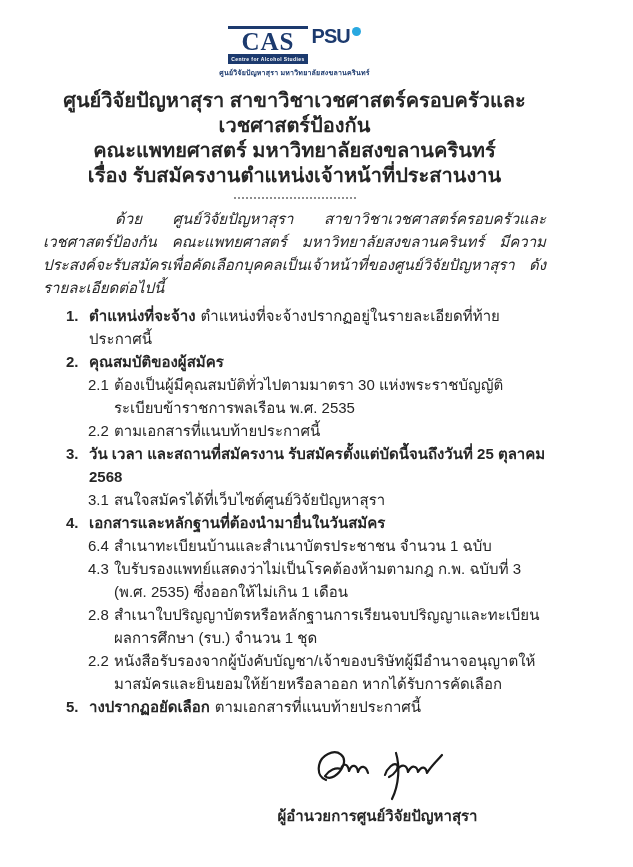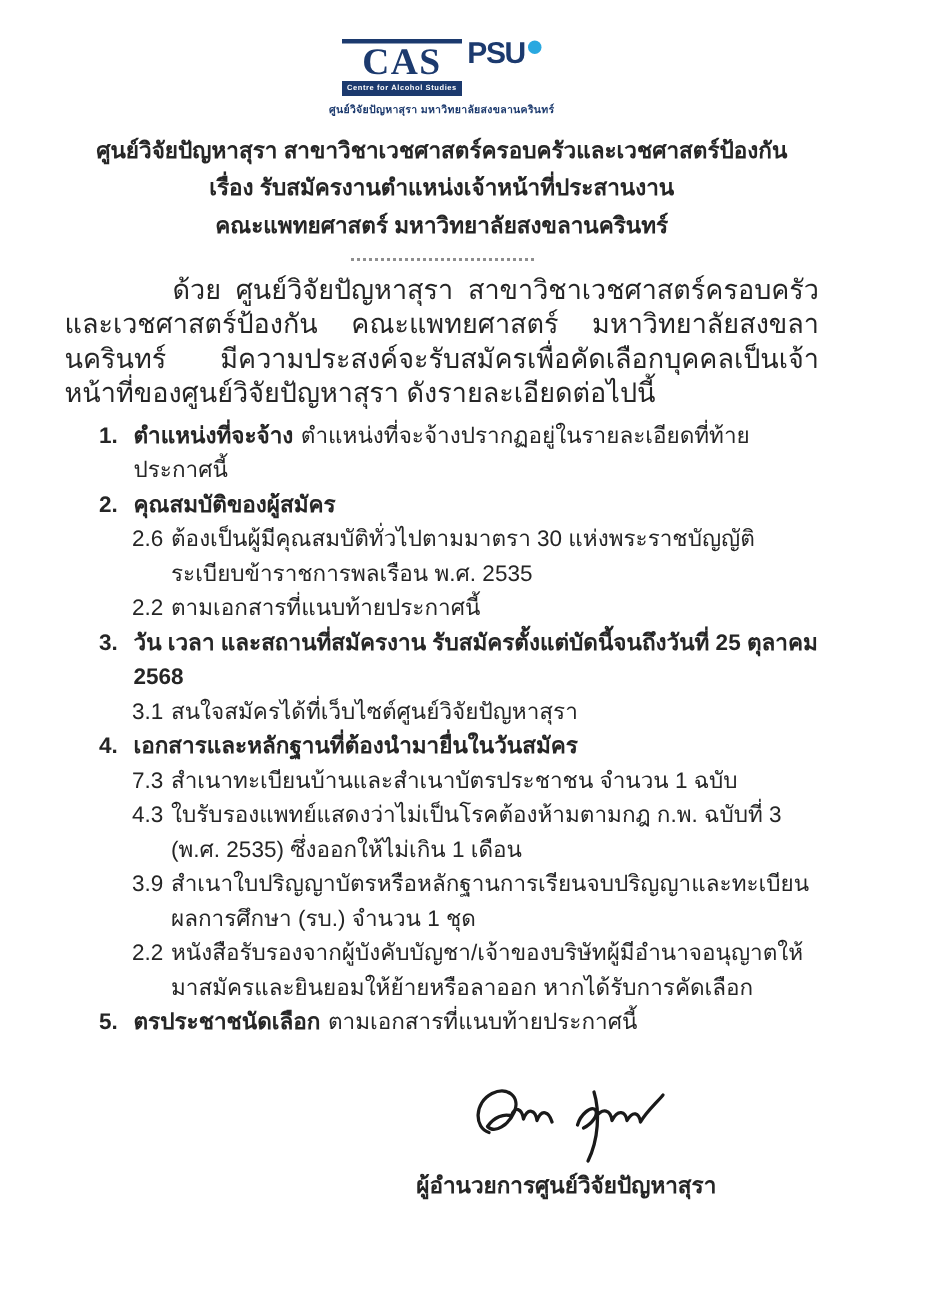--- a/index.html
+++ b/index.html
@@ -30,25 +30,25 @@
   }
   .psu{position:relative;padding-right:11px;}
   .psu-text{
     font-size:20px;font-weight:800;color:var(--navy);
     letter-spacing:-1px;line-height:1.0;font-family:"Liberation Sans",sans-serif;
   }
   .psu-dot{position:absolute;top:1px;right:0;width:9px;height:9px;border-radius:50%;background:var(--accent);}
   .logo-caption{color:var(--navy);font-size:7px;font-weight:bold;margin-top:3px;letter-spacing:.2px;}
 
   
-  .title{ text-align:center;font-weight:bold;font-size:15px;line-height:25px;margin-top:6px;}
+  .title{ text-align:center;font-weight:bold;font-size:20px;line-height:25px;margin-top:6px;}
   .sep{width:122px;margin:9px auto 8px;border-bottom:2px dotted #8f8f8f;height:0;}
 
   
-  .intro{font-size:18px;line-height:23px;text-indent:72px;margin:4px 0 5px;text-align:justify;}
+  .intro{font-size:15px;line-height:23px;text-indent:72px;margin:4px 0 5px;text-align:justify;font-style:italic;}
   .list{font-size:15px;line-height:23px;}
   .item{display:flex;margin-left:23px;}
   .item .no{flex:0 0 23px;font-weight:bold;}
   .item .body{flex:1;}
   .item .body b{margin-right:5px;}
   .sub{display:flex;margin-left:45px;}
   .sub .sno{flex:0 0 26px;}
   .sub .sbody{flex:1;}
 
   
@@ -72,41 +72,41 @@
       <div class="psu">
         <span class="psu-text">PSU</span>
         <span class="psu-dot"></span>
       </div>
     </div>
     <div class="logo-caption">ศูนย์วิจัยปัญหาสุรา มหาวิทยาลัยสงขลานครินทร์</div>
   </div>
 
   <div class="title">
     <div>ศูนย์วิจัยปัญหาสุรา สาขาวิชาเวชศาสตร์ครอบครัวและเวชศาสตร์ป้องกัน</div>
+    <div>คณะแพทยศาสตร์ มหาวิทยาลัยสงขลานครินทร์</div>
     <div>เรื่อง  รับสมัครงานตำแหน่งเจ้าหน้าที่ประสานงาน</div>
-    <div>คณะแพทยศาสตร์ มหาวิทยาลัยสงขลานครินทร์</div>
   </div>
 
   <div class="sep"></div>
 
   <p class="intro">ด้วย ศูนย์วิจัยปัญหาสุรา สาขาวิชาเวชศาสตร์ครอบครัวและเวชศาสตร์ป้องกัน คณะแพทยศาสตร์ มหาวิทยาลัยสงขลานครินทร์  มีความประสงค์จะรับสมัครเพื่อคัดเลือกบุคคลเป็นเจ้าหน้าที่ของศูนย์วิจัยปัญหาสุรา ดังรายละเอียดต่อไปนี้</p>
 
   <div class="list">
 
     <div class="item">
       <span class="no">1.</span>
       <div class="body"><b>ตำแหน่งที่จะจ้าง</b><span>ตำแหน่งที่จะจ้างปรากฏอยู่ในรายละเอียดที่ท้ายประกาศนี้</span></div>
     </div>
 
     <div class="item">
       <span class="no">2.</span>
       <div class="body"><b>คุณสมบัติของผู้สมัคร</b></div>
     </div>
     <div class="sub">
-      <span class="sno">2.6</span>
+      <span class="sno">2.1</span>
       <div class="sbody">ต้องเป็นผู้มีคุณสมบัติทั่วไปตามมาตรา 30 แห่งพระราชบัญญัติระเบียบข้าราชการพลเรือน พ.ศ. 2535</div>
     </div>
     <div class="sub">
       <span class="sno">2.2</span>
       <div class="sbody">ตามเอกสารที่แนบท้ายประกาศนี้</div>
     </div>
 
     <div class="item">
       <span class="no">3.</span>
       <div class="body"><b>วัน เวลา และสถานที่สมัครงาน รับสมัครตั้งแต่บัดนี้จนถึงวันที่ 25 ตุลาคม 2568</b></div>
@@ -114,39 +114,39 @@
     <div class="sub">
       <span class="sno">3.1</span>
       <div class="sbody">สนใจสมัครได้ที่เว็บไซต์ศูนย์วิจัยปัญหาสุรา</div>
     </div>
 
     <div class="item">
       <span class="no">4.</span>
       <div class="body"><b>เอกสารและหลักฐานที่ต้องนำมายื่นในวันสมัคร</b></div>
     </div>
     <div class="sub">
-      <span class="sno">7.3</span>
+      <span class="sno">6.4</span>
       <div class="sbody">สำเนาทะเบียนบ้านและสำเนาบัตรประชาชน จำนวน 1 ฉบับ</div>
     </div>
     <div class="sub">
       <span class="sno">4.3</span>
       <div class="sbody">ใบรับรองแพทย์แสดงว่าไม่เป็นโรคต้องห้ามตามกฎ ก.พ. ฉบับที่ 3 (พ.ศ. 2535) ซึ่งออกให้ไม่เกิน 1 เดือน</div>
     </div>
     <div class="sub">
-      <span class="sno">3.9</span>
+      <span class="sno">2.8</span>
       <div class="sbody">สำเนาใบปริญญาบัตรหรือหลักฐานการเรียนจบปริญญาและทะเบียนผลการศึกษา (รบ.) จำนวน 1 ชุด</div>
     </div>
     <div class="sub">
       <span class="sno">2.2</span>
       <div class="sbody">หนังสือรับรองจากผู้บังคับบัญชา/เจ้าของบริษัทผู้มีอำนาจอนุญาตให้มาสมัครและยินยอมให้ย้ายหรือลาออก หากได้รับการคัดเลือก</div>
     </div>
 
     <div class="item">
       <span class="no">5.</span>
-      <div class="body"><b>ตรประชาชนัดเลือก</b><span>ตามเอกสารที่แนบท้ายประกาศนี้</span></div>
+      <div class="body"><b>างปรากฏอยัดเลือก</b><span>ตามเอกสารที่แนบท้ายประกาศนี้</span></div>
     </div>
 
   </div>
 
   <div class="sign-block">
     <svg class="signature" width="138" height="60" viewBox="0 0 138 60" aria-hidden="true">
       <path class="sig-stroke" d="M17,37 C7,34 7,17 19,11 C29,6 38,13 34,23 C30,32 21,38 16,33 C20,27 27,24 32,26 C34,19 39,21 40,28 C43,20 48,22 49,29 C52,21 57,23 59,30"></path>
       <path class="sig-stroke" d="M76,32 C78,25 85,19 88,22 C90,25 86,31 80,34 M87,10 C91,23 90,42 83,56 M88,27 C93,20 98,22 99,29 C103,21 108,23 109,29 C113,22 117,24 118,30 C122,23 128,18 133,12"></path>
     </svg>
     <div class="signer">ผู้อำนวยการศูนย์วิจัยปัญหาสุรา</div>

